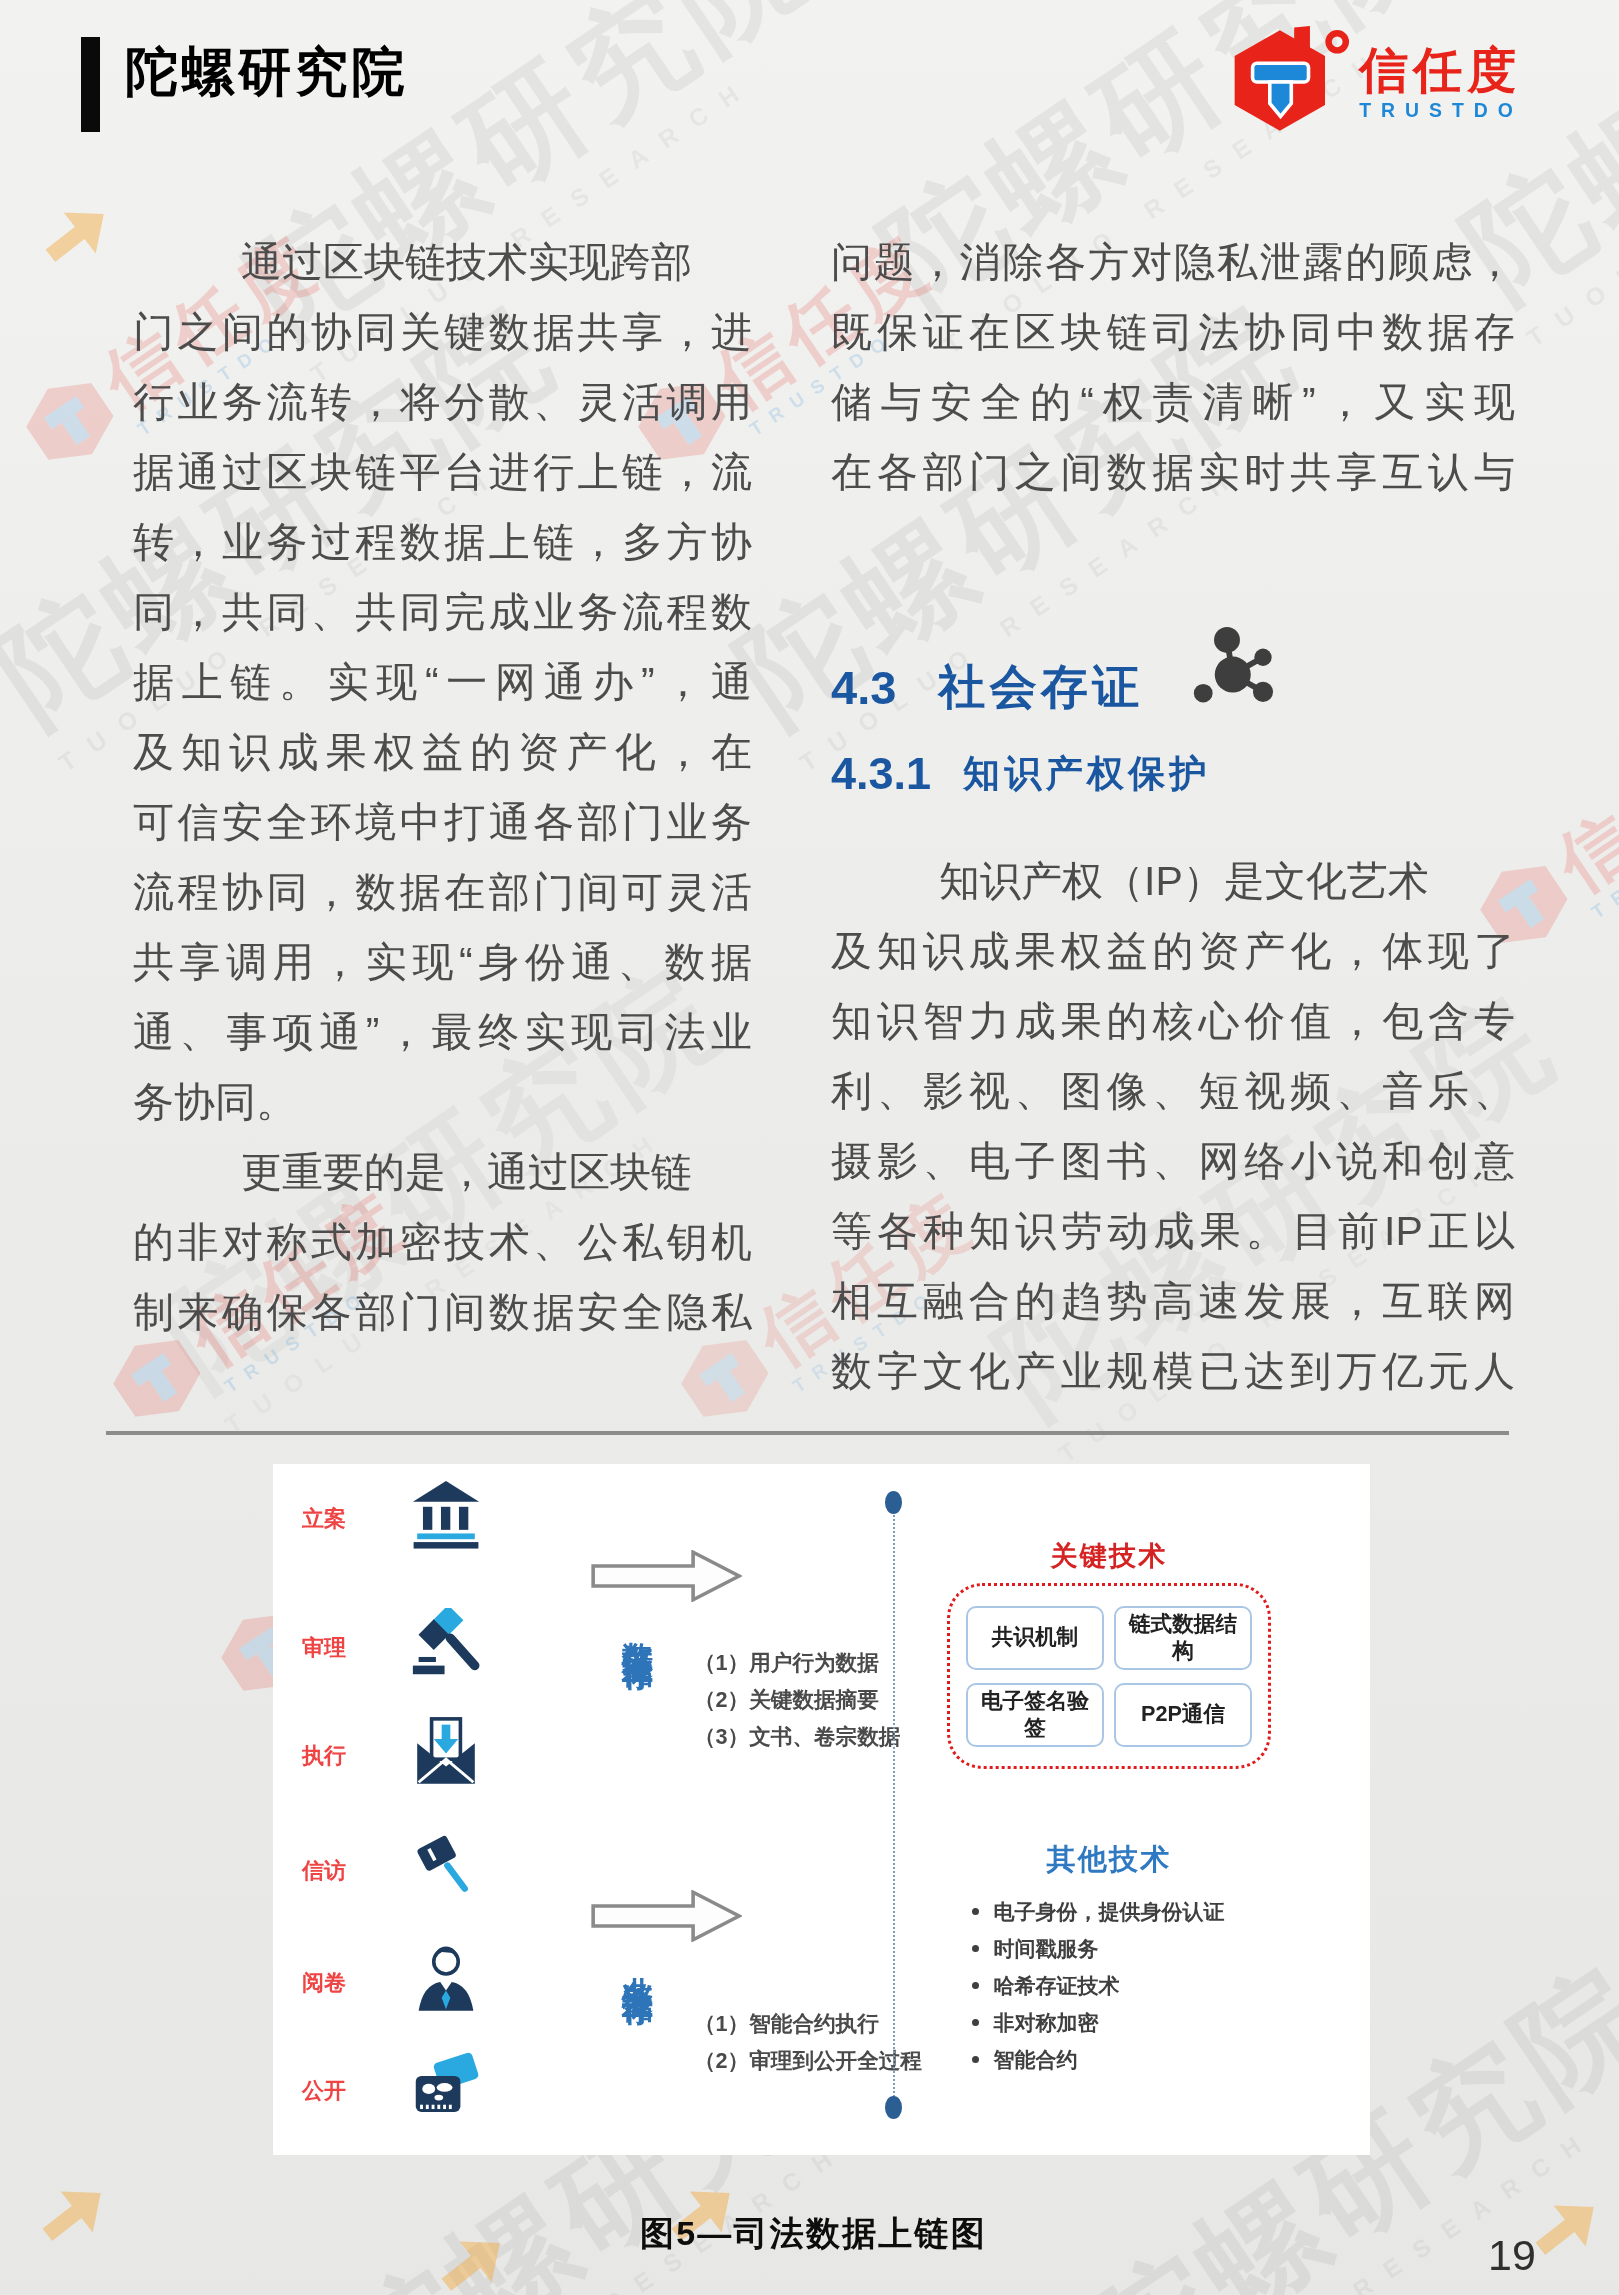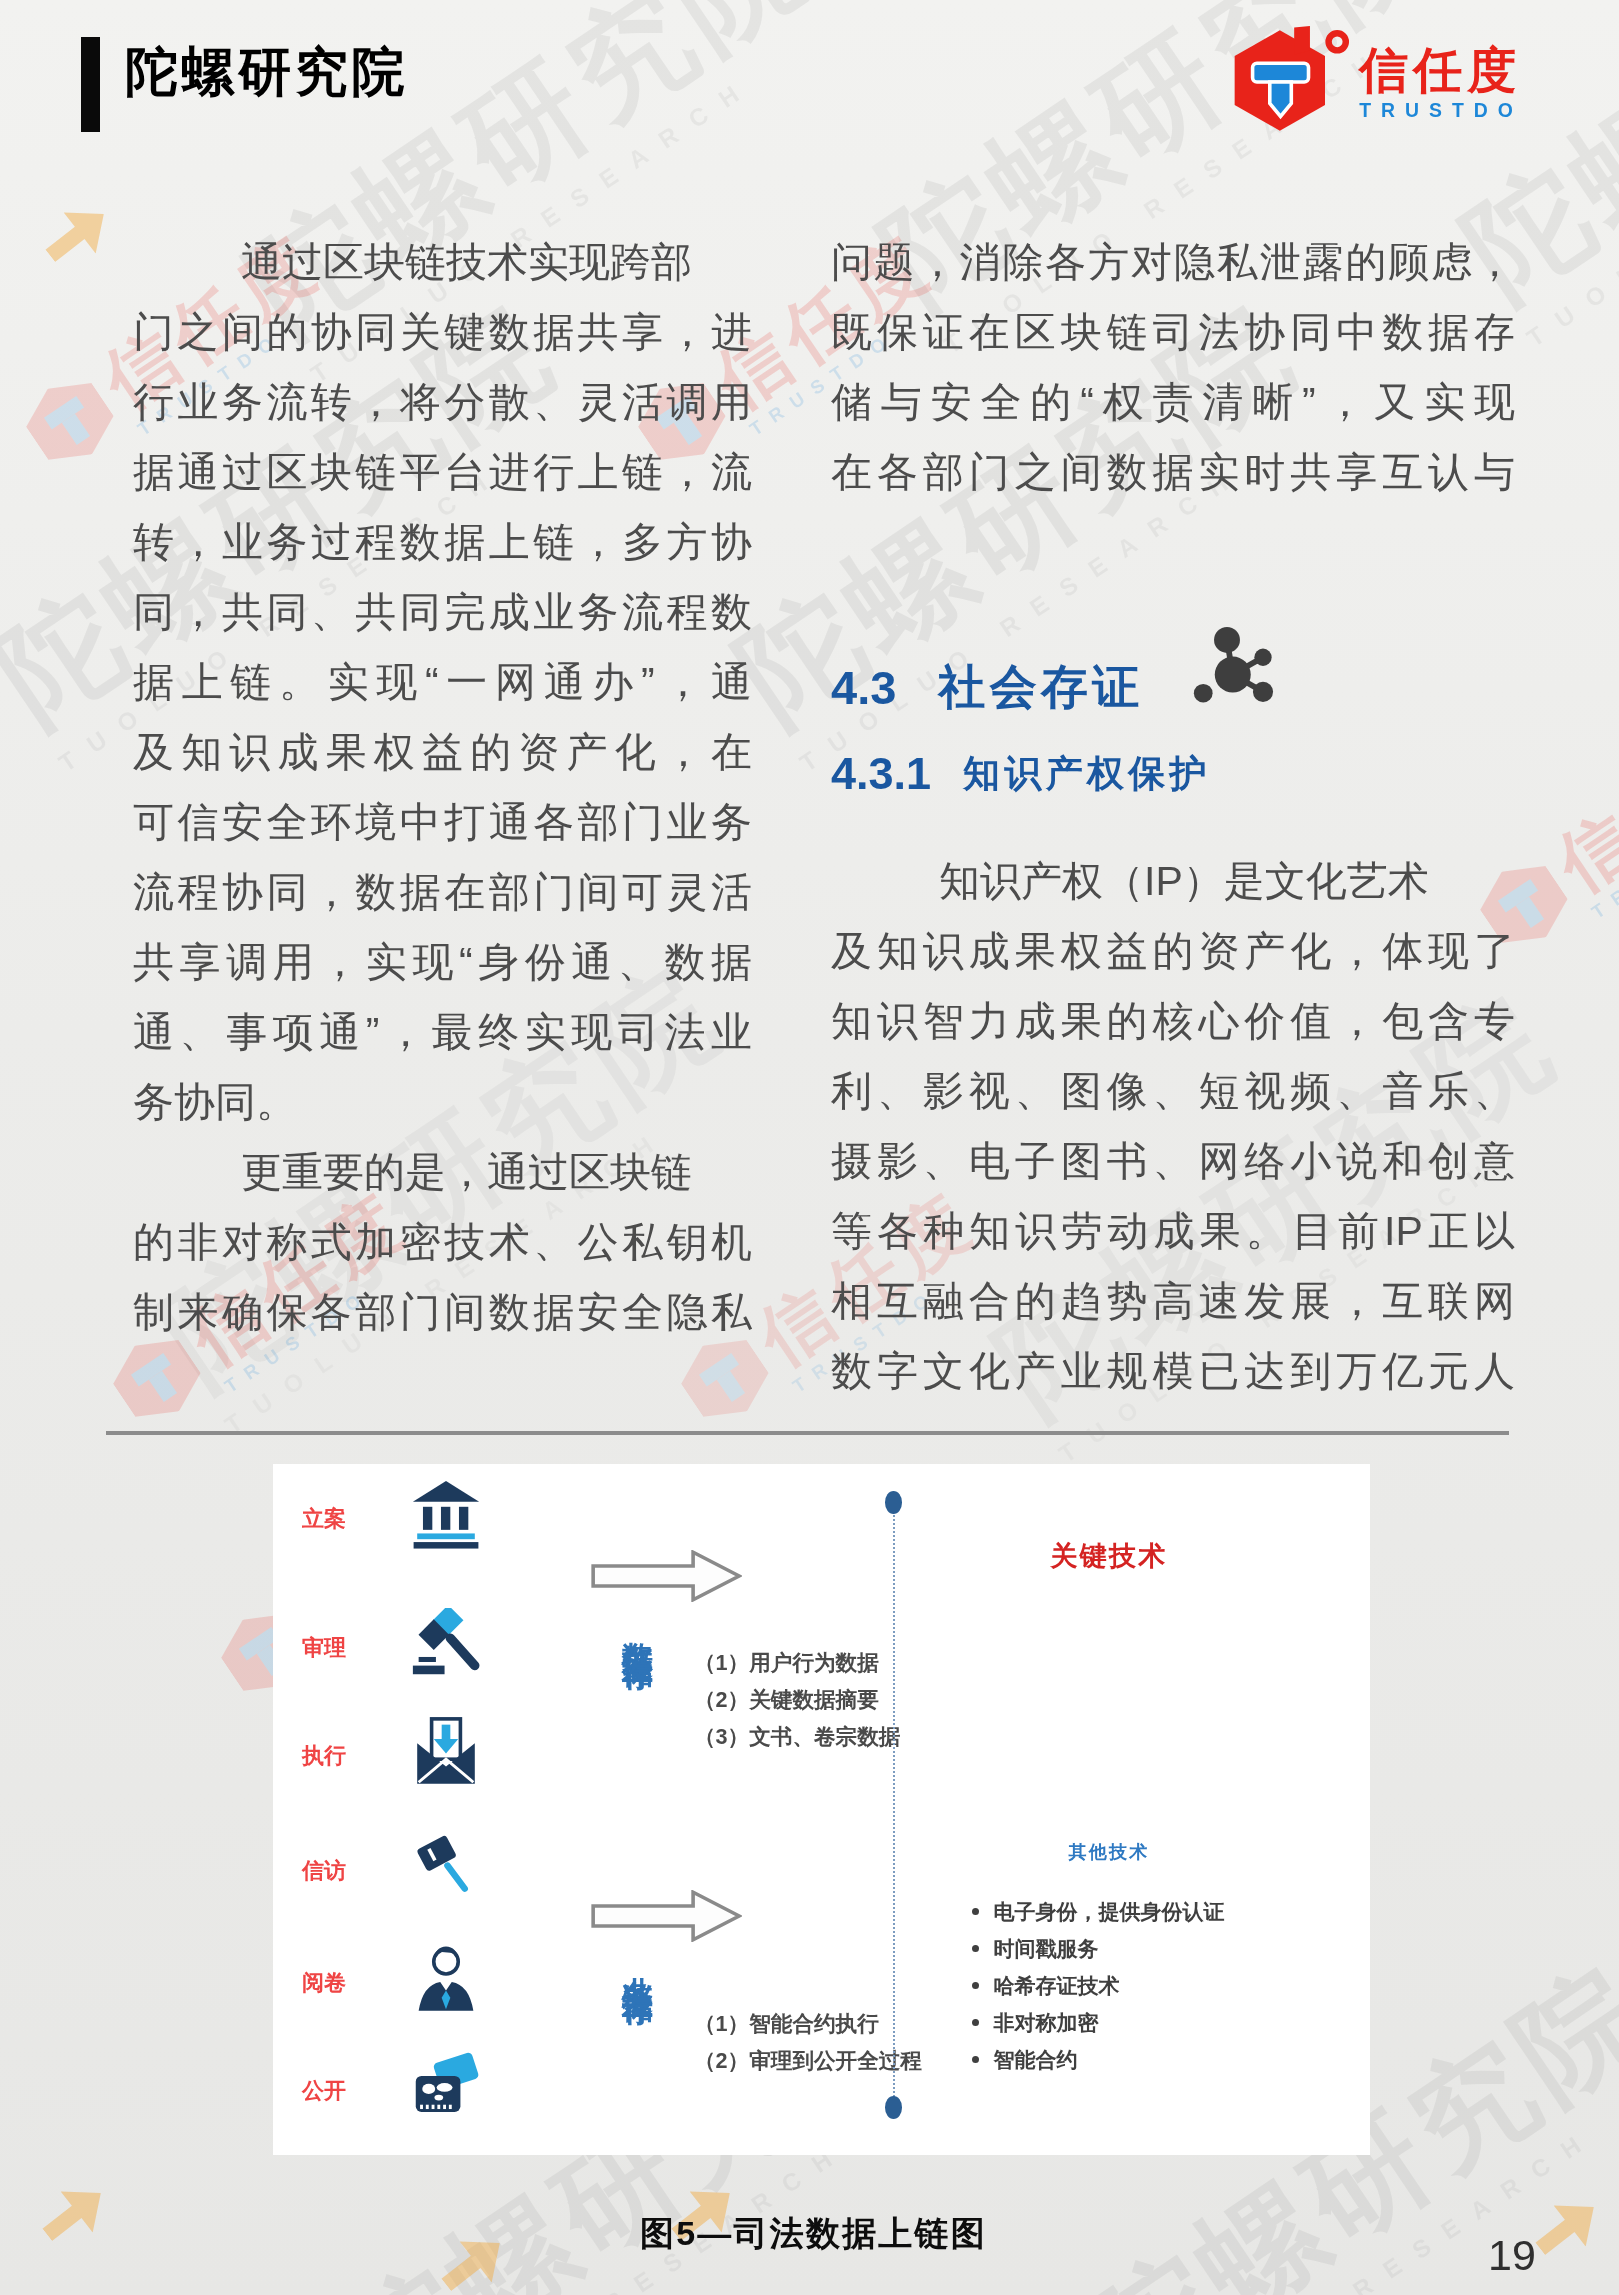--- a/index.html
+++ b/index.html
@@ -58,21 +58,21 @@
   .dot{position:absolute;left:612px;width:17.3px;height:23px;border-radius:50%;background:#2b5e93;}
   .ktt{position:absolute;left:674px;top:74px;width:324px;text-align:center;
        font-size:27px;font-weight:800;color:#d42322;letter-spacing:2.2px;}
   .ktb{position:absolute;left:674px;top:119px;width:324px;height:186px;border:3.6px dotted #e01b1b;
        border-radius:35px;box-sizing:border-box;display:grid;grid-template-columns:1fr 1fr;
        gap:13px 10px;padding:20px 16px 40px 16px;}
   .ktb .cell{border:2.2px solid #a9c7e5;border-radius:10px;background:#fff;display:flex;
        align-items:center;justify-content:center;text-align:center;font-size:21.6px;font-weight:700;
        color:#222;line-height:1.25;padding:2.9px;}
   .ott{position:absolute;left:674px;top:376px;width:324px;text-align:center;
-       font-size:18px;font-weight:800;color:#2e79c2;letter-spacing:2.2px;}
+       font-size:29px;font-weight:800;color:#2e79c2;letter-spacing:2.2px;}
   .otl{position:absolute;left:699px;top:429px;}
   .oti{display:flex;gap:14.4px;line-height:37px;font-size:21px;color:#3f3f3f;font-weight:600;}
   .bdot{width:7.2px;height:7.2px;border-radius:50%;background:#3f3f3f;margin-top:15px;flex:none;}
   
   .caption{left:8px;right:0;top:2211px;text-align:center;font-size:34px;font-weight:700;color:#0d0d0d;
            letter-spacing:2.2px;z-index:1;}
   .pn{left:1488px;top:2231px;font-size:43px;color:#2f2f2f;z-index:1;}
 </style>
 </head>
 <body>
@@ -321,20 +321,26 @@
     <div class="flist" style="top:541px;">
       <div>（1）智能合约执行</div>
       <div>（2）审理到公开全过程</div>
     </div>
 
     <div class="dotline"></div>
     <div class="dot" style="top:27px;"></div>
     <div class="dot" style="top:632px;"></div>
 
     <div class="ktt">关键技术</div>
+    <div class="ktb">
+      <div class="cell">共识机制</div>
+      <div class="cell">链式数据结构</div>
+      <div class="cell">电子签名验签</div>
+      <div class="cell">P2P通信</div>
+    </div>
 
     <div class="ott">其他技术</div>
     <div class="otl">
       <div class="oti">
           <span class="bdot"></span>
         <span>电子身份，提供身份认证</span>
         </div>
       <div class="oti">
           <span class="bdot"></span>
         <span>时间戳服务</span>

